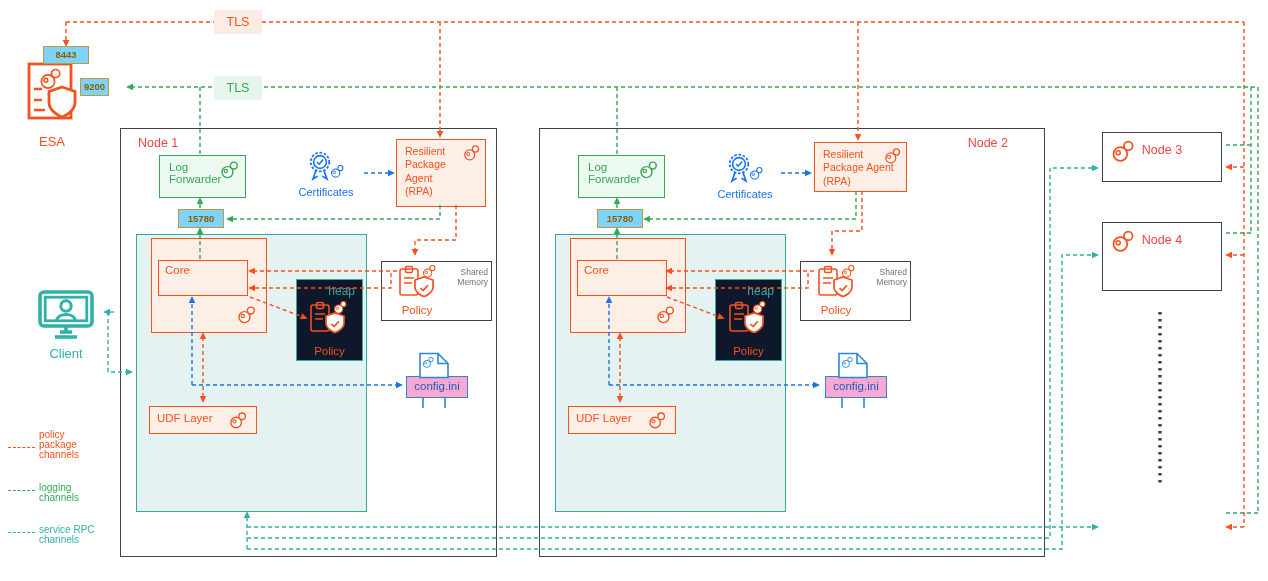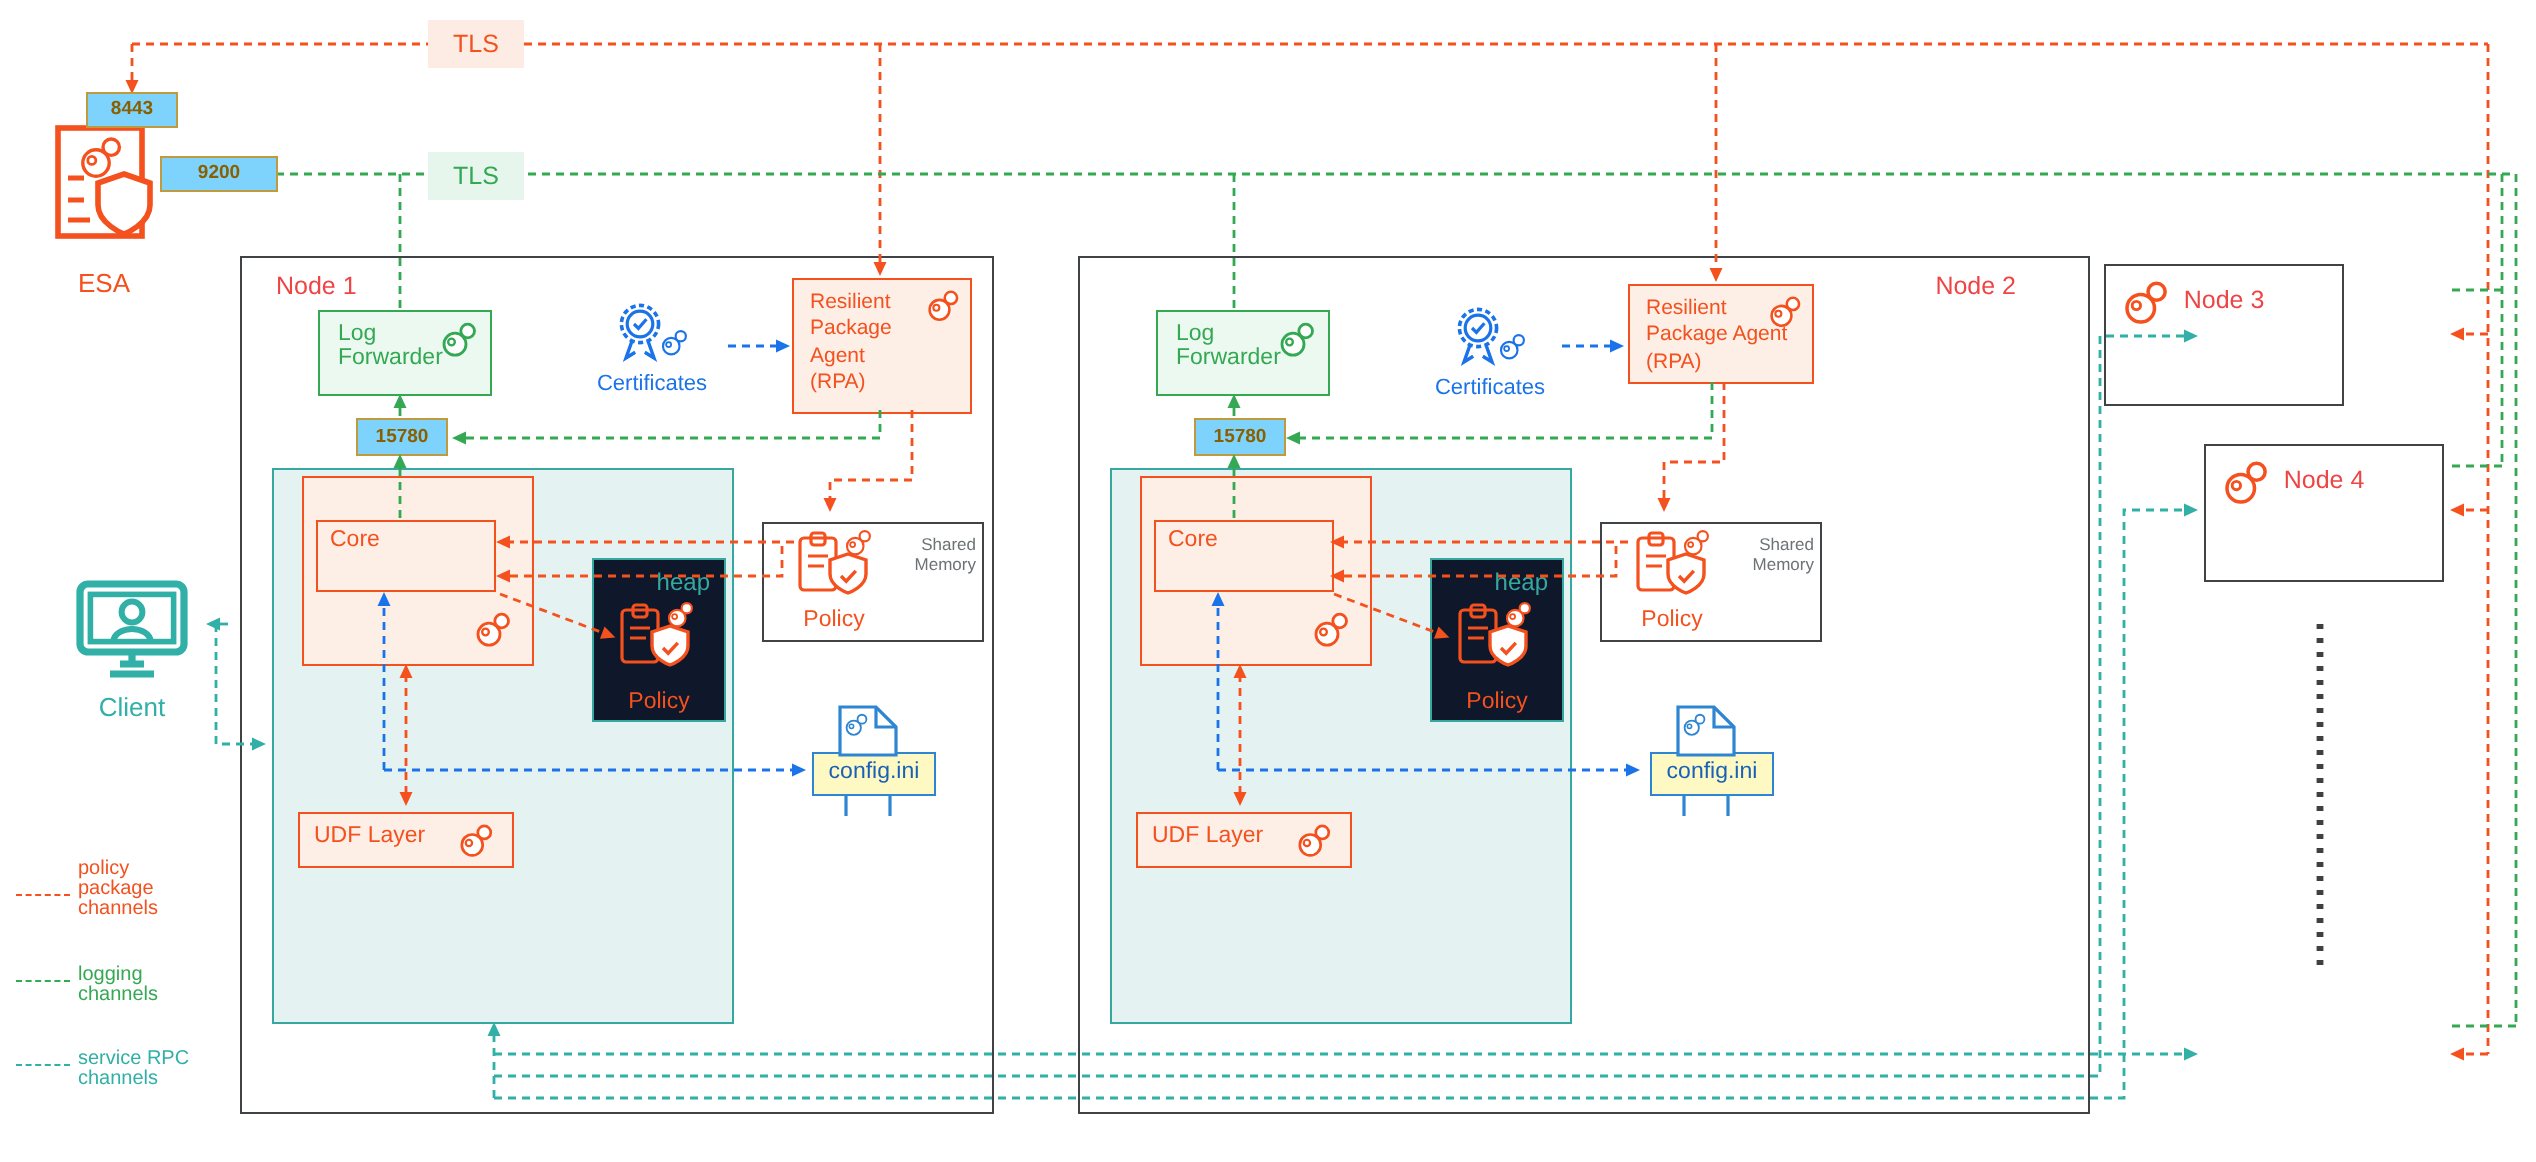--- a/index.html
+++ b/index.html
@@ -14,21 +14,21 @@
   .tls.o{background:#fdece4;color:#f4511e;}
   .tls.g{background:#e7f6ec;color:#34a853;}
   .gbox{background:#ecf9f0;border:1.5px solid #34a853;color:#34a853;font-size:11.5px;z-index:5;}
   .obox{background:#fdeee6;border:1.5px solid #f4511e;color:#f4511e;font-size:11px;z-index:5;}
   .container{background:#e4f3f2;border:1.5px solid #35a8a0;z-index:3;}
   .heap{background:#0f172a;border:1.4px solid #35a8a0;z-index:4;}
   .heaplbl{color:#35a8a0;font-size:12px;text-align:right;padding:4px 7px 0 0;}
   .smbox{background:#fff;border:1.3px solid #3f4346;z-index:5;}
   .smlbl{font-size:8.5px;color:#6d7275;text-align:right;line-height:1.15;}
   .policylbl{color:#f4511e;font-size:11.5px;text-align:center;}
-  .cfglbl{background:#fef9c3;border:1.3px solid #2e86d3;color:#1961b8;
+  .cfglbl{background:#f9a8d4;border:1.3px solid #2e86d3;color:#1961b8;
           font-size:11.5px;text-align:center;line-height:19px;z-index:6;}
   .certlbl{color:#1a73e8;font-size:11px;text-align:center;}
   .legendtxt{font-size:10px;line-height:1.02;}
   svg.wires{position:absolute;left:0;top:0;z-index:10;pointer-events:none;}
   .icon{z-index:7;}
 </style>
 </head>
 <body>
 
 <div class="canvas">
@@ -76,21 +76,21 @@
       <path d="M36,29 l13,4.5 v11 c0,9.5 -13,14.5 -13,14.5 s-13,-5 -13,-14.5 v-11 z" fill="#fff" stroke="currentColor" stroke-width="2.8"></path>
     </symbol>
   </defs>
 </svg>
 
 <svg class="abs icon" style="left:26px;top:58px;color:#f4511e" width="52" height="72">
       <use href="#esaicon"></use>
     </svg>
 <div class="abs" style="left:26px;top:134px;width:52px;text-align:center;color:#f4511e;font-size:13px;">ESA</div>
 <div class="abs badge" style="left:43px;top:46px;width:46px;height:18px;">8443</div>
-<div class="abs badge" style="left:80px;top:78px;width:59px;height:18px;">9200</div>
+<div class="abs badge" style="left:80px;top:78px;width:29px;height:18px;">9200</div>
 <div class="abs tls o" style="left:214px;top:10px;width:48px;height:24px;">TLS</div>
 <div class="abs tls g" style="left:214px;top:76px;width:48px;height:24px;">TLS</div>
 
 <svg class="abs icon" style="left:36px;top:288px;color:#30b0a6" width="60" height="56">
       <use href="#clienticon"></use>
     </svg>
 <div class="abs" style="left:30px;top:346px;width:72px;text-align:center;color:#30b0a6;font-size:13px;">Client</div>
 
 <div class="abs" style="left:8px;top:447px;width:27px;border-top:1.6px dashed #f4511e;"></div>
 <div class="abs legendtxt" style="left:39px;top:430px;width:58px;color:#f4511e;">policy package channels</div>
@@ -226,21 +226,21 @@
   </svg>
 
   <div class="abs obox" style="left:28px;top:277px;width:108px;height:28px;padding:5px 0 0 7px;font-size:11.5px;">
     <span>UDF Layer</span>
     <svg class="abs icon" style="right:8px;top:4px;color:#f4511e" width="19" height="19">
           <use href="#bug"></use>
         </svg>
   </div>
 </div>
 
-<div class="abs nodebox" style="left:1052px;top:132px;width:120px;height:71px;">
+<div class="abs nodebox" style="left:1102px;top:132px;width:120px;height:50px;">
   <svg class="abs icon" style="left:8px;top:6px;color:#f4511e" width="25" height="25">
         <use href="#bug"></use>
       </svg>
   <div class="abs nodetitle" style="left:0;top:10px;width:100%;text-align:center;">Node 3</div>
 </div>
 <div class="abs nodebox" style="left:1102px;top:222px;width:120px;height:69px;">
   <svg class="abs icon" style="left:8px;top:6px;color:#f4511e" width="25" height="25">
         <use href="#bug"></use>
       </svg>
   <div class="abs nodetitle" style="left:0;top:10px;width:100%;text-align:center;">Node 4</div>

